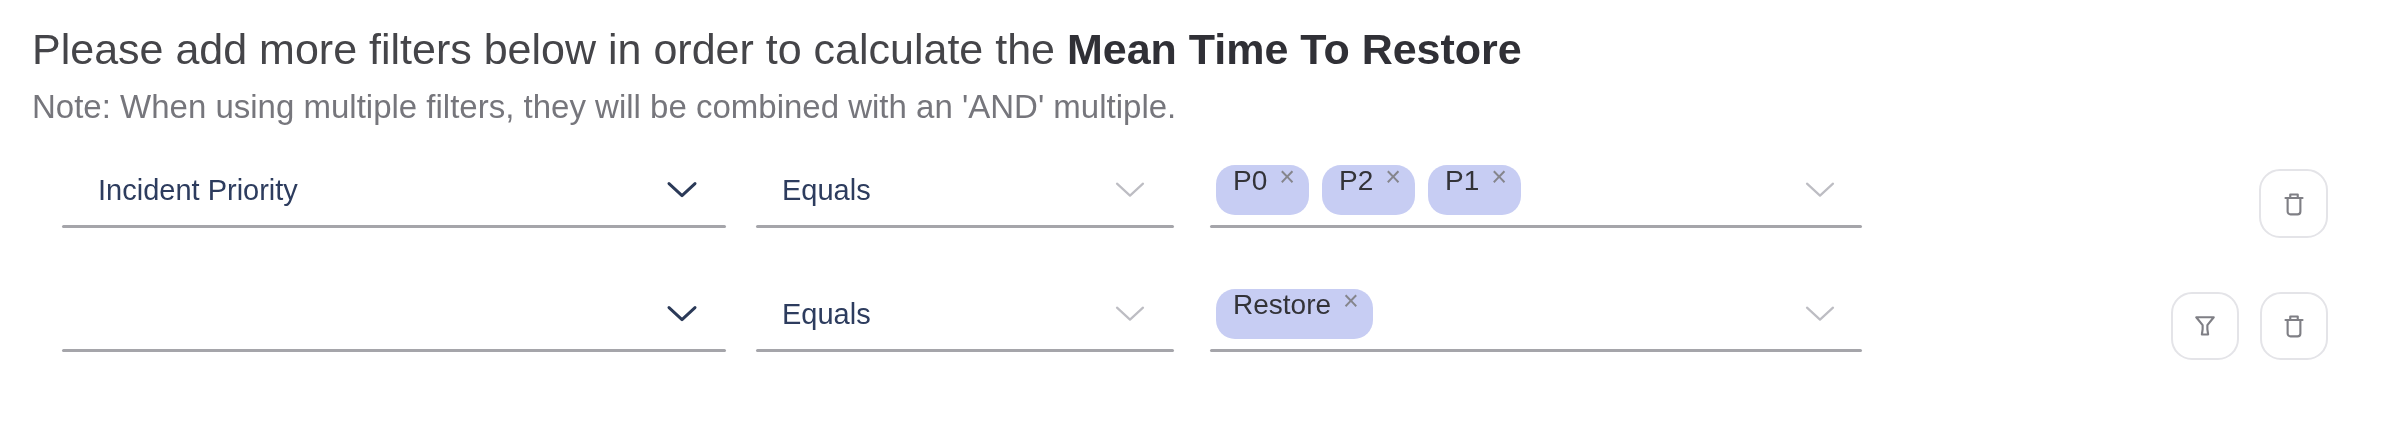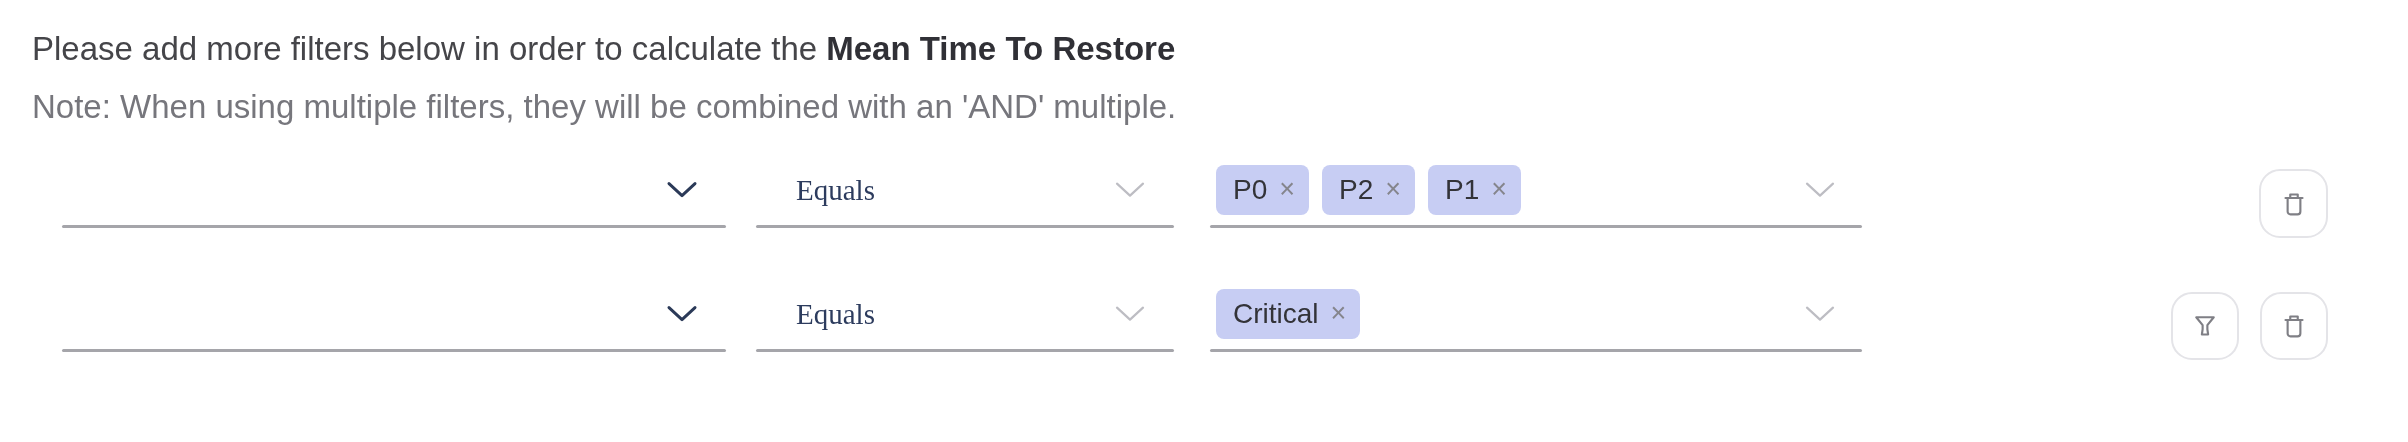--- a/index.html
+++ b/index.html
@@ -5,21 +5,21 @@
   html,body{margin:0;padding:0;background:#ffffff;}
   .canvas{
     position:relative;
     width:2408px;height:442px;
     background:#ffffff;
     font-family:"Liberation Sans", sans-serif;
     overflow:hidden;
   }
   .heading{
     position:absolute;left:32px;top:28px;margin:0;
-    font-size:33px;line-height:42px;color:#454549;
+    font-size:43px;line-height:42px;color:#454549;
     white-space:nowrap;
   }
   .heading b{color:#303036;font-weight:700;}
   .note{
     position:absolute;left:32px;top:86px;margin:0;
     font-size:33px;line-height:42px;color:#76767c;
     white-space:nowrap;
   }
   .select{
     position:absolute;height:76px;
@@ -28,35 +28,35 @@
   }
   .select::after{
     content:"";position:absolute;left:0;right:0;bottom:0;height:3px;
     background:#a5a5aa;border-radius:3px;
   }
   .r0{top:152px;}
   .r1{top:276px;}
   .c-field{left:62px;width:664px;padding-left:0;}
   .c-field .select-label{margin-left:36px;}
   .c-op{left:756px;width:418px;}
-  .c-op .select-label{margin-left:40px;font-family:Liberation Serif, serif;}
+  .c-op .select-label{margin-left:26px;}
   .c-values{left:1210px;width:652px;}
   .select-label{
     font-size:29px;color:#2d3c5e;white-space:nowrap;
   }
   .chev{
     position:absolute;right:28px;top:50%;transform:translateY(-52%);
   }
   .tags{
     display:flex;align-items:center;gap:13px;margin-left:6px;
   }
   .tag{
-    display:flex;align-items:center;gap:12px;
+    display:flex;align-items:flex-start;gap:12px;
     height:50px;padding:0 14px 0 17px;
-    background:#c7cdf3;border-radius:8px;
+    background:#c7cdf3;border-radius:19px;
     font-size:28px;color:#333338;white-space:nowrap;
   }
   .tag-x{
     font-size:27px;color:#85858c;line-height:1;cursor:pointer;
     transform:translateY(-1px);
   }
   .icon-btn{
     position:absolute;box-sizing:border-box;
     width:69px;height:69px;border-radius:21px;
     border:2px solid #e4e4e8;background:#ffffff;
@@ -70,20 +70,21 @@
 </head>
 <body>
 
 <div class="canvas">
 
   <p class="heading"><span>Please add more filters below in order to calculate the </span><b>Mean Time To Restore</b></p>
 
   <p class="note">Note: When using multiple filters, they will be combined with an 'AND' multiple.</p>
 
   <div class="select r0 c-field">
+    <span class="select-label">Incident Priority</span>
     <svg class="chev" width="32" height="18" viewBox="0 0 32 18">
       <polyline points="3,3 16,15 29,3" fill="none" stroke="#2b3a58" stroke-width="3" stroke-linecap="round" stroke-linejoin="round"></polyline>
     </svg>
   </div>
 
   <div class="select r0 c-op">
     <span class="select-label">Equals</span>
     <svg class="chev" width="32" height="18" viewBox="0 0 32 18">
       <polyline points="3,3 16,15 29,3" fill="none" stroke="#bdbdc3" stroke-width="2.2" stroke-linecap="round" stroke-linejoin="round"></polyline>
     </svg>
@@ -128,21 +129,21 @@
   <div class="select r1 c-op">
     <span class="select-label">Equals</span>
     <svg class="chev" width="32" height="18" viewBox="0 0 32 18">
       <polyline points="3,3 16,15 29,3" fill="none" stroke="#bdbdc3" stroke-width="2.2" stroke-linecap="round" stroke-linejoin="round"></polyline>
     </svg>
   </div>
 
   <div class="select r1 c-values">
     <div class="tags">
       <span class="tag">
-        <span>Critical</span>
+        <span>Restore</span>
         <span class="tag-x">×</span>
       </span>
     </div>
     <svg class="chev" style="right:26px" width="32" height="18" viewBox="0 0 32 18">
       <polyline points="3,3 16,15 29,3" fill="none" stroke="#bdbdc3" stroke-width="2.2" stroke-linecap="round" stroke-linejoin="round"></polyline>
     </svg>
   </div>
 
   <button class="icon-btn btn-filter-r1">
     <svg width="30" height="30" viewBox="0 0 24 24">

